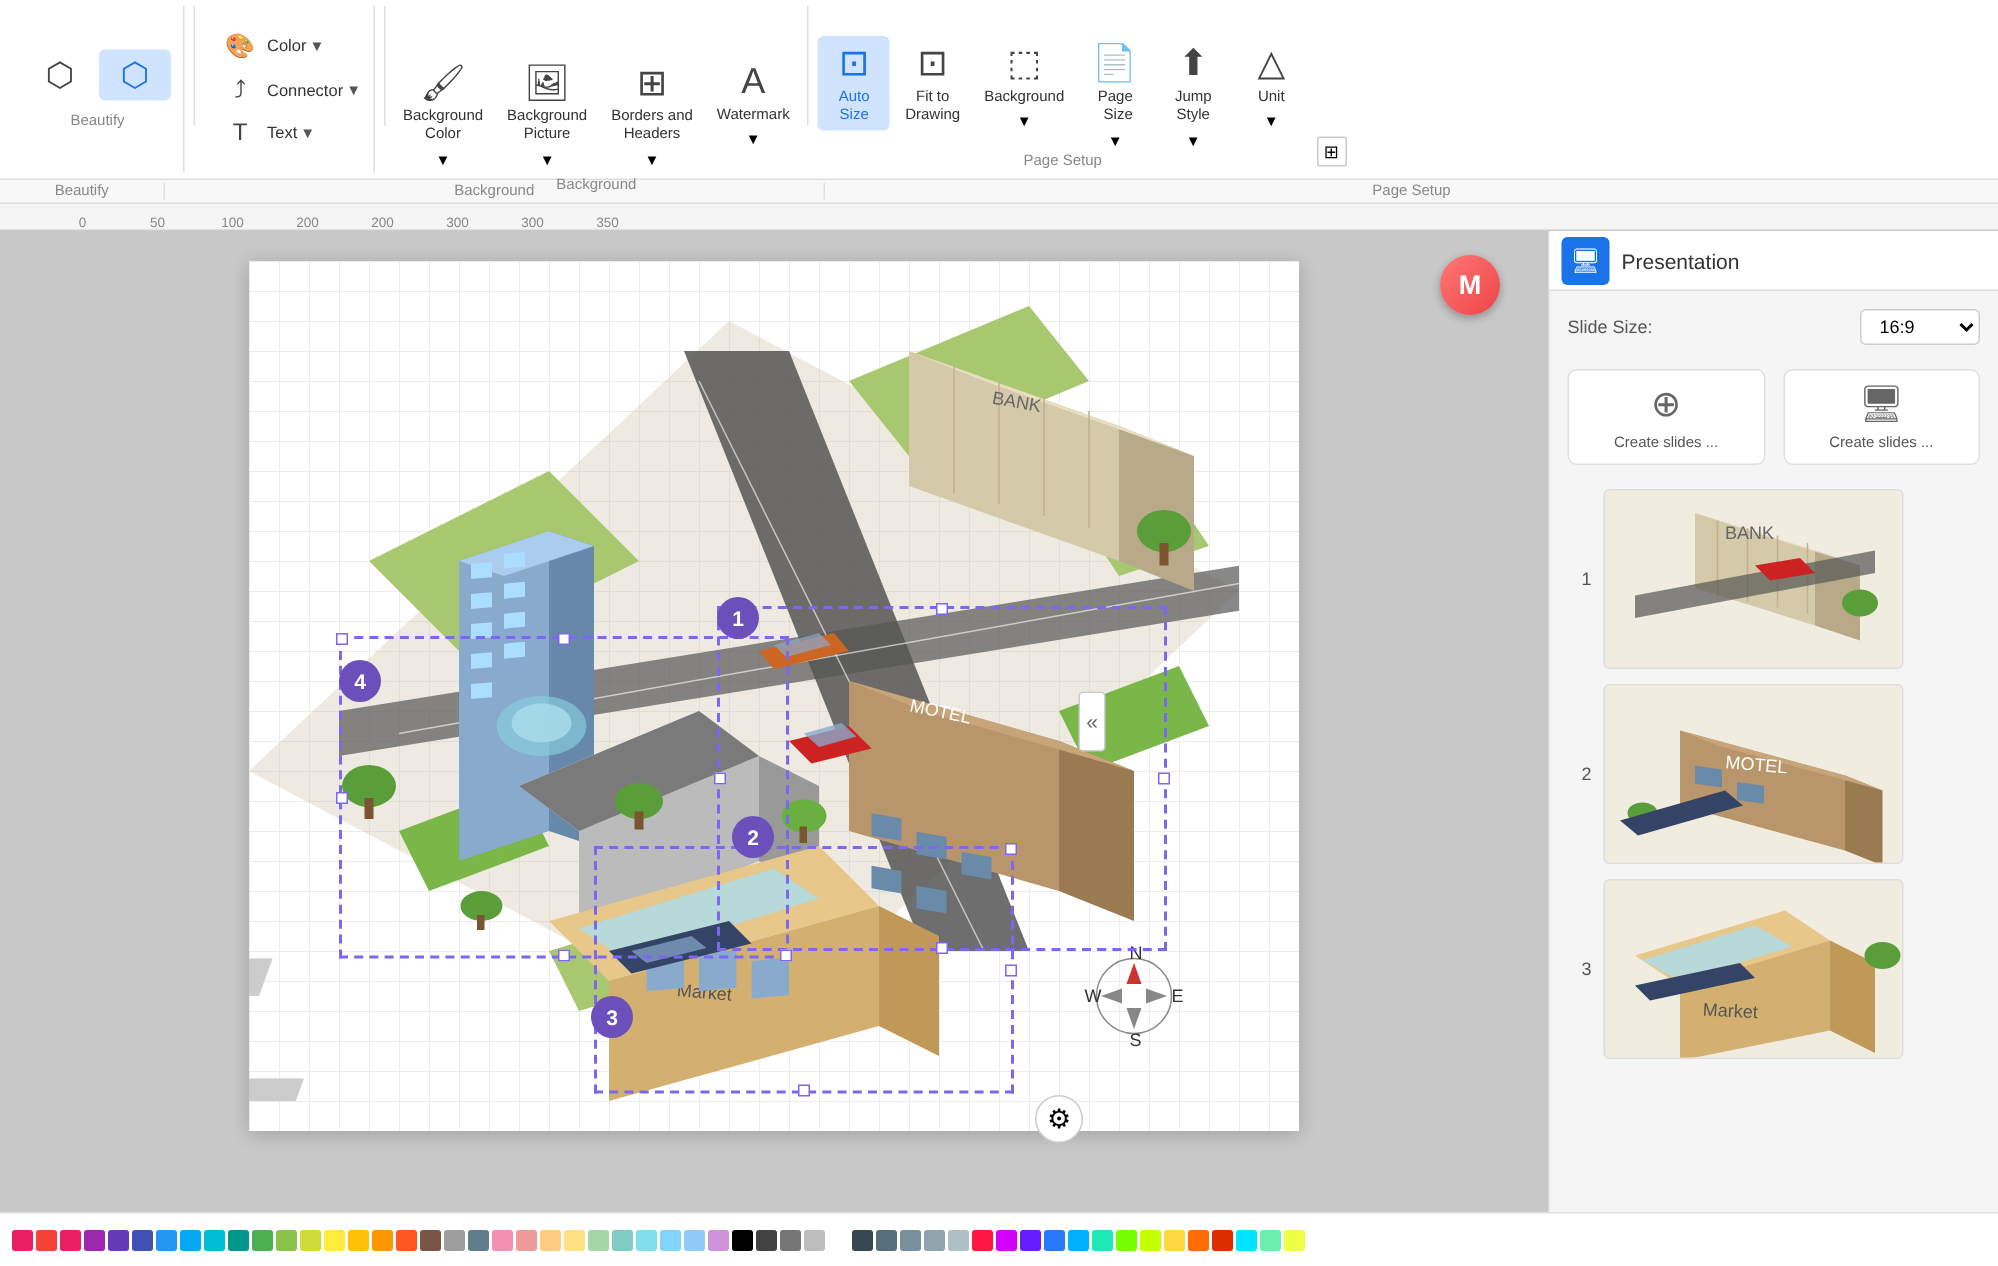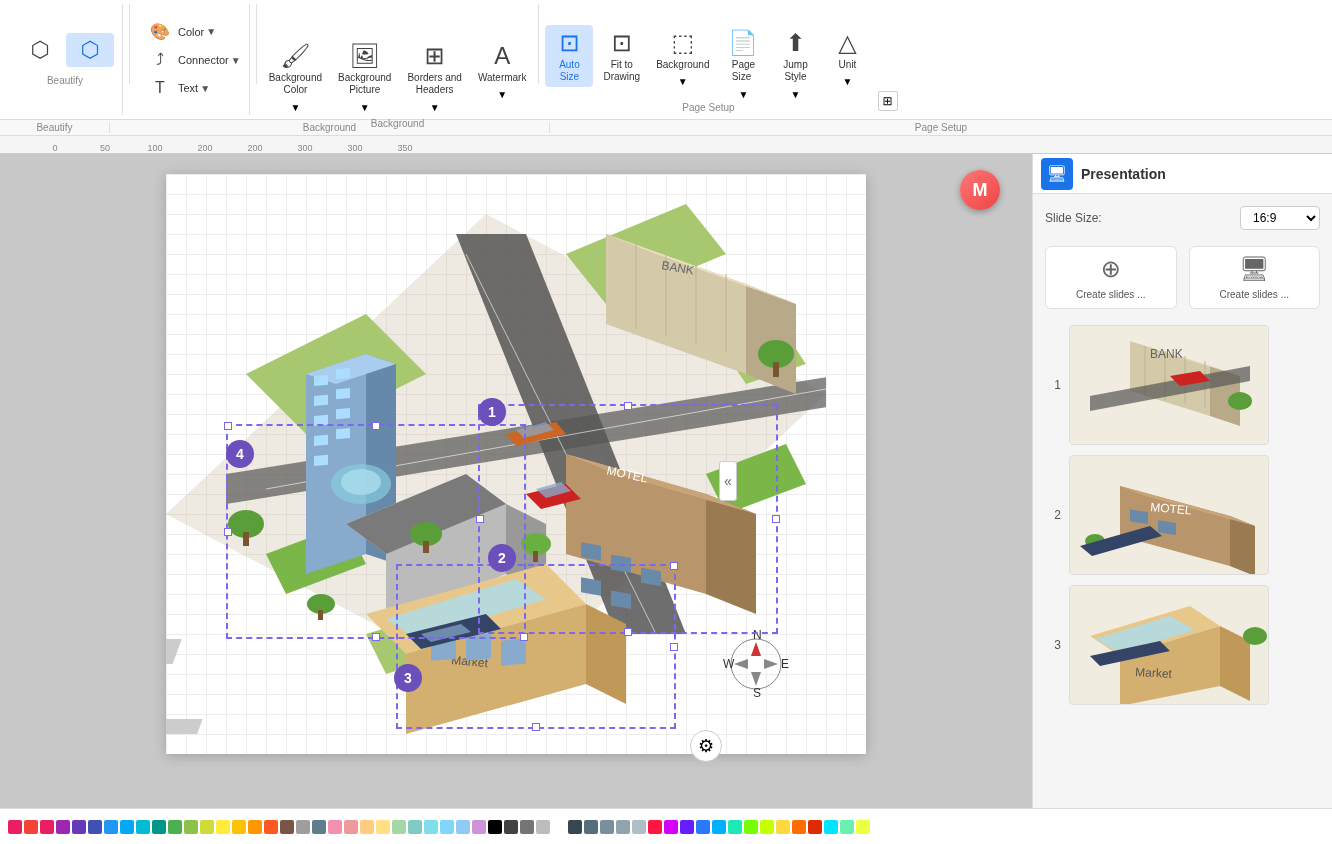--- a/index.html
+++ b/index.html
@@ -86,21 +86,21 @@
       width: 300px; background: #f5f5f5; border-left: 1px solid #ddd; display: flex; flex-direction: column; flex-shrink: 0;
     }
     .panel-header {
       display: flex; align-items: center; background: #fff; border-bottom: 1px solid #ddd;
       padding: 0 8px; height: 40px;
     }
     .panel-header-icon {
       width: 32px; height: 32px; background: #1a73e8; border-radius: 4px;
       display: flex; align-items: center; justify-content: center; color: #fff; font-size: 16px; margin-right: 8px;
     }
-    .panel-title { font-size: 14px; font-weight: 700; color: #333; }
+    .panel-title { font-size: 14px; font-weight: 400; color: #333; }
 
     .panel-body { flex: 1; overflow-y: auto; padding: 12px; }
 
     .slide-size-row {
       display: flex; align-items: center; justify-content: space-between; margin-bottom: 16px;
     }
     .slide-size-label { font-size: 12px; color: #555; }
     .slide-size-select {
       border: 1px solid #ccc; border-radius: 4px; padding: 3px 8px; font-size: 12px; background: #fff;
     }
@@ -273,21 +273,21 @@
         <button class="toolbar-icon-btn">
           <span class="icon" style="font-size:24px">⬚</span>
           <span style="font-size:10px;color:#333;text-align:center;">Background</span>
         </button>
         <span style="font-size:10px;cursor:pointer">▼</span>
       </div>
 
       <div style="display:flex;flex-direction:column;align-items:center;gap:2px">
         <button class="toolbar-icon-btn">
           <span class="icon" style="font-size:24px">📄</span>
-          <span style="font-size:10px;color:#333;text-align:left;line-height:1.2">Page<br>Size</span>
+          <span style="font-size:10px;color:#333;text-align:right;line-height:1.2">Page<br>Size</span>
         </button>
         <span style="font-size:10px;cursor:pointer">▼</span>
       </div>
 
       <div style="display:flex;flex-direction:column;align-items:center;gap:2px">
         <button class="toolbar-icon-btn">
           <span class="icon" style="font-size:24px">⬆</span>
           <span style="font-size:10px;color:#333;text-align:center;line-height:1.2">Jump<br>Style</span>
         </button>
         <span style="font-size:10px;cursor:pointer">▼</span>

